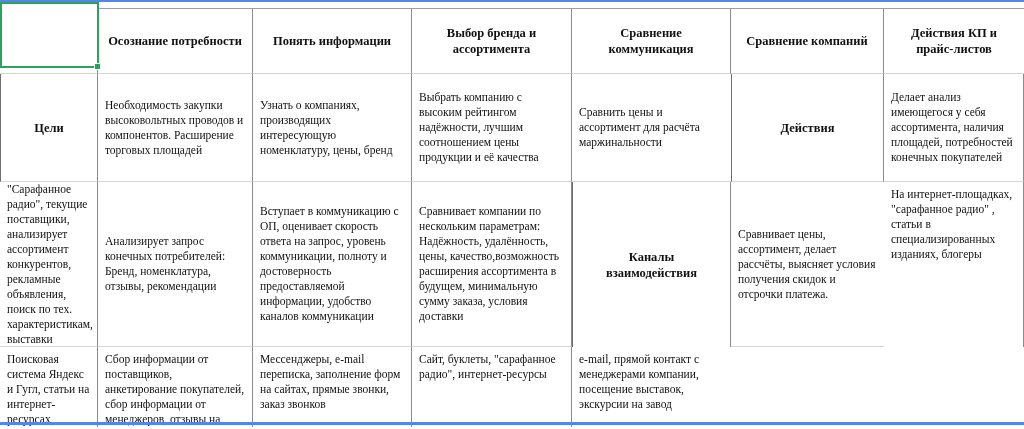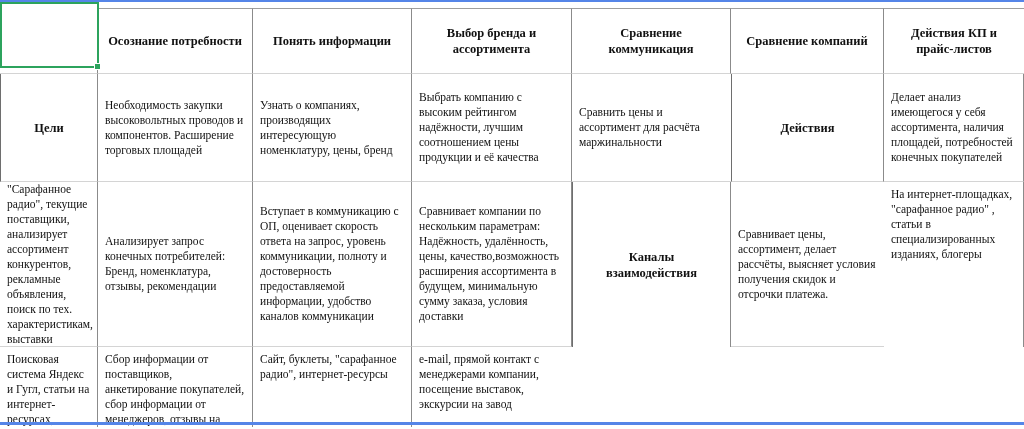--- a/index.html
+++ b/index.html
@@ -128,20 +128,23 @@
     <div class="cell bcell topalign row-last">
         <span>На интернет-площадках, "сарафанное радио" , статьи в специализированных изданиях, блогеры</span>
       </div>
     <div class="cell bcell topalign row-last">
         <span>Поисковая система Яндекс и Гугл, статьи на интернет-ресурсах, "сарафанное радио"</span>
       </div>
     <div class="cell bcell topalign row-last">
         <span>Сбор информации от поставщиков, анкетирование покупателей, сбор информации от менеджеров, отзывы на</span>
       </div>
     <div class="cell bcell topalign row-last">
+        <span>Мессенджеры, e-mail переписка, заполнение форм на сайтах, прямые звонки, заказ звонков</span>
+      </div>
+    <div class="cell bcell topalign row-last">
         <span>Сайт, буклеты, "сарафанное радио", интернет-ресурсы</span>
       </div>
     <div class="cell bcell topalign row-last col-last">
         <span>e-mail, прямой контакт с менеджерами компании, посещение выставок, экскурсии на завод</span>
       </div>
   </div>
 
   <div class="selection">
     <div class="fill-handle"></div>
   </div>

